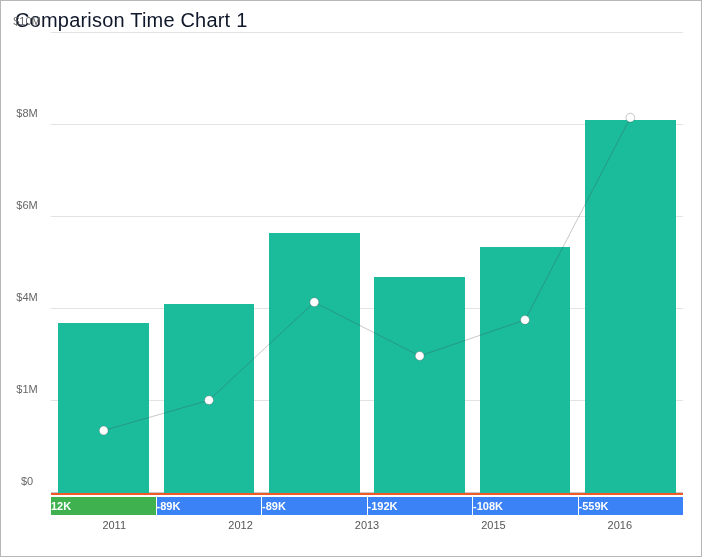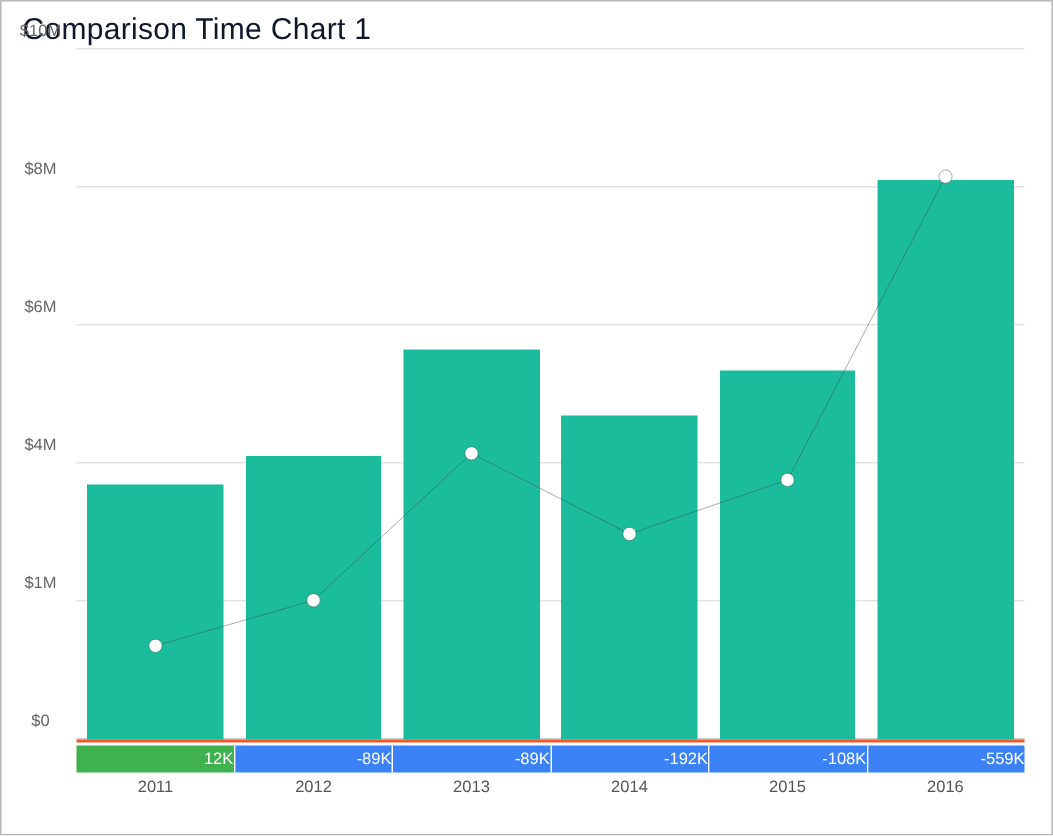--- a/index.html
+++ b/index.html
@@ -8,21 +8,21 @@
   .plot{position:absolute;left:50px;top:32px;right:18px;height:460px;}
   .grid-line{position:absolute;left:0;right:0;height:1px;background:#e3e3e3;}
   .grid-line.zero{background:#c9c9c9;}
   .y-tick{position:absolute;left:-44px;width:40px;text-align:center;font-size:11px;color:#666;transform:translateY(-50%);}
   .bars{position:absolute;left:0;right:0;bottom:0;top:0;display:flex;align-items:flex-end;justify-content:space-around;}
   .bar-slot{flex:1;display:flex;justify-content:center;align-items:flex-end;height:100%;}
   .bar{width:86%;background:#1abc9c;}
   .line-layer{position:absolute;left:0;top:0;right:0;bottom:0;pointer-events:none;}
   .baseline{position:absolute;left:50px;right:18px;height:2px;background:#f1592a;top:492px;}
   .status-row{position:absolute;left:50px;right:18px;top:496px;height:18px;display:flex;}
-  .status-cell{flex:1;color:#fff;font-size:11px;font-weight:normal;text-align:right;line-height:18px;border-right:1px solid #fff;}
+  .status-cell{flex:1;color:#fff;font-size:11px;font-weight:bold;text-align:left;line-height:18px;border-right:1px solid #fff;}
   .status-cell:last-child{border-right:none;}
   .status-cell.pos{background:#3fb24f;}
   .status-cell.neg{background:#3b82f6;}
   .cat-row{position:absolute;left:50px;right:18px;top:516px;display:flex;}
   .cat-cell{flex:1;text-align:center;font-size:11px;color:#555;padding-top:2px;}
 </style>
 </head>
 <body>
 
 <div class="frame">
@@ -85,17 +85,16 @@
     <div class="status-cell neg">-89K</div>
     <div class="status-cell neg">-192K</div>
     <div class="status-cell neg">-108K</div>
     <div class="status-cell neg">-559K</div>
   </div>
 
   <div class="cat-row">
     <div class="cat-cell">2011</div>
     <div class="cat-cell">2012</div>
     <div class="cat-cell">2013</div>
-    <div class="cat-cell">2014</div>
     <div class="cat-cell">2015</div>
     <div class="cat-cell">2016</div>
   </div>
 </div>
 
 </body></html>

